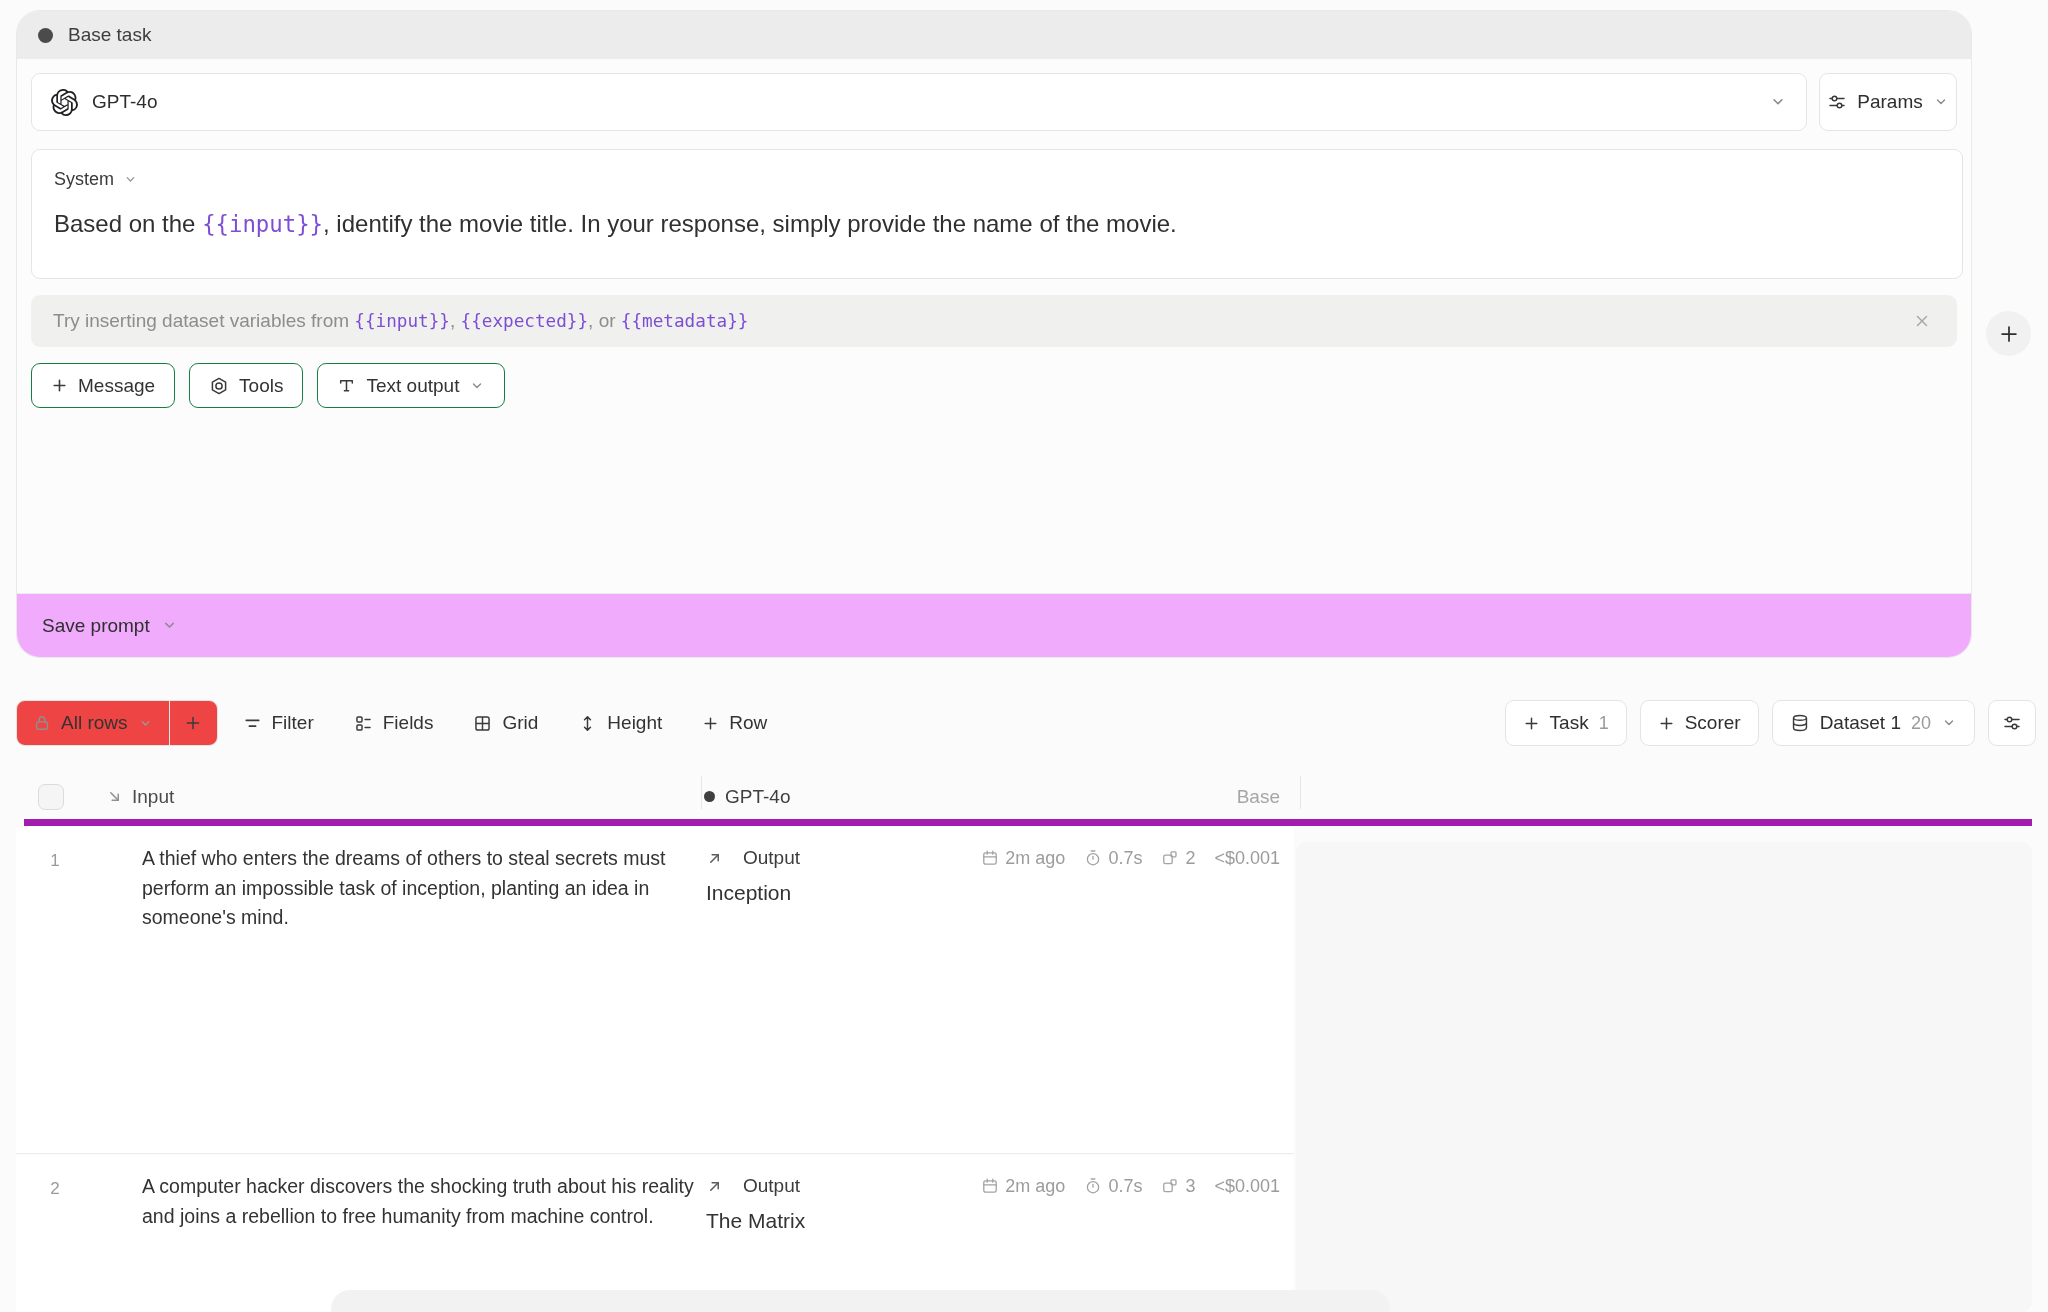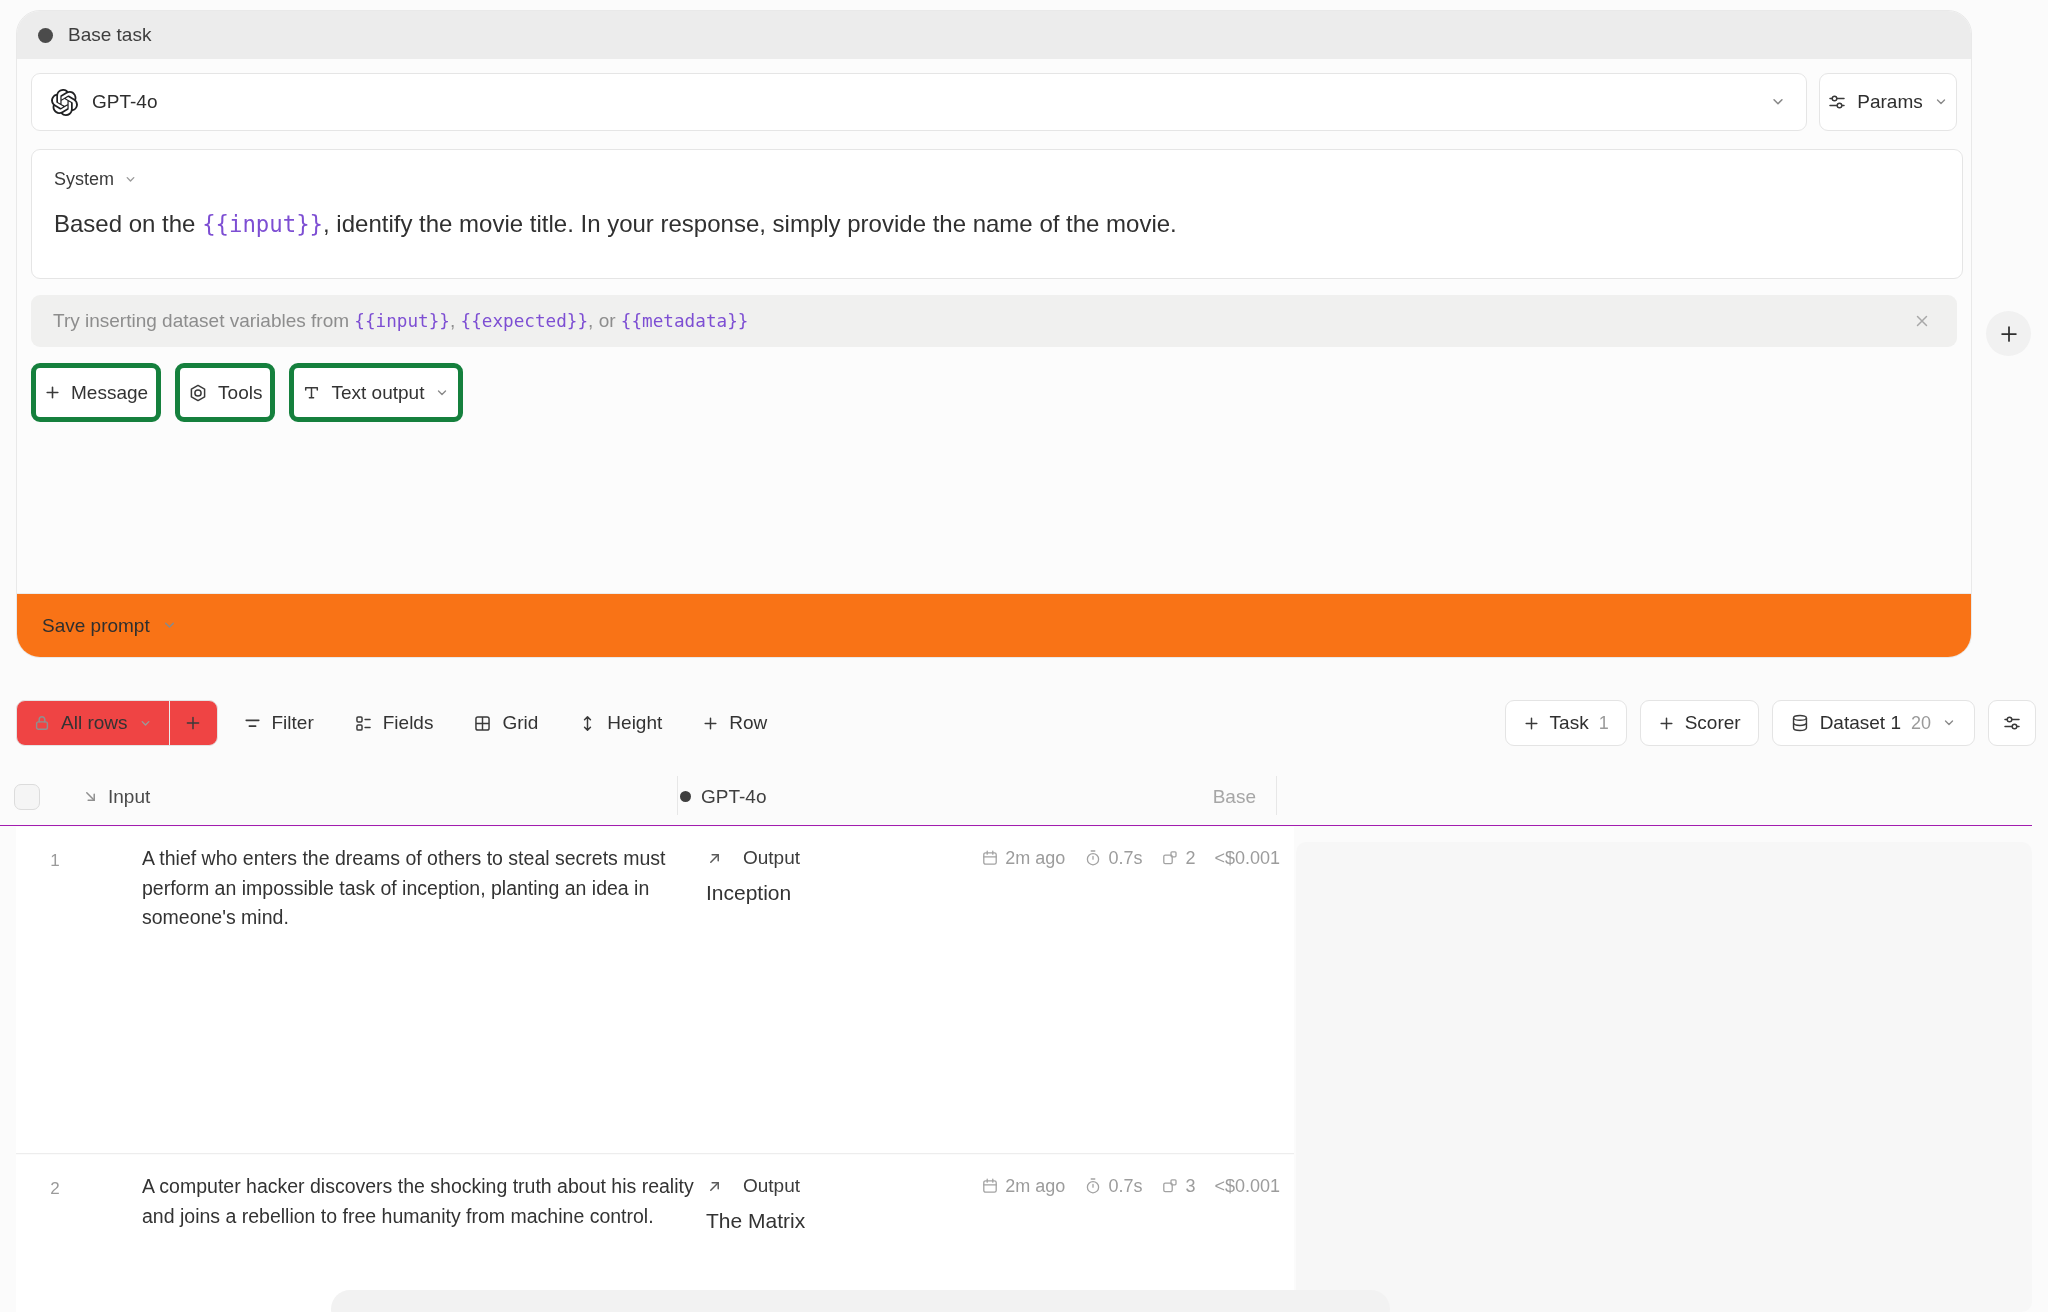--- a/index.html
+++ b/index.html
@@ -53,28 +53,28 @@
   .hint-bar {
     position:absolute; top:284px; left:14px; right:14px; height:52px;
     background:#f0f0ef; border-radius:9px;
     display:flex; align-items:center; padding:0 22px;
     font-size:19px; color:#8d8d8d;
   }
   .hint-close { margin-left:auto; cursor:pointer; padding:4px; }
 
   .actions-row { position:absolute; top:352px; left:14px; display:flex; gap:14px; }
   .action-btn {
-    height:59px; background:#fff; border:5px solid #15803d; border-radius:9px;
-    display:flex; align-items:center; gap:10px; padding:0 8px;
+    height:45px; background:#fff; border:1px solid #15803d; border-radius:9px;
+    display:flex; align-items:center; gap:10px; padding:0 19px;
     font-size:19px; font-weight:500; color:#333; cursor:pointer;
   }
 
   .save-row {
     position:absolute; left:0; right:0; bottom:0; height:64px;
-    border-top:1px solid #ececec; background:#f97316;
+    border-top:1px solid #ececec; background:#f0abfc;
     display:flex; align-items:center; gap:11px; padding:0 25px;
     font-size:19px; font-weight:500; color:#2f2f2f;
   }
 
   .add-col-btn {
     position:absolute; left:1986px; top:311px; width:45px; height:45px;
     border-radius:50%; background:#f1f1f1;
     display:flex; align-items:center; justify-content:center; cursor:pointer;
   }
 
@@ -94,21 +94,21 @@
   .toolbar-right { display:flex; align-items:center; gap:13px; }
   .tb-btn {
     height:46px; background:#fff; border:1px solid #e4e4e4; border-radius:9px;
     display:flex; align-items:center; gap:10px; padding:0 17px;
     font-size:19px; font-weight:500; color:#2f2f2f; cursor:pointer;
   }
   .count { color:#9a9a9a; font-weight:400; font-size:18px; }
   .icon-btn { width:48px; justify-content:center; padding:0; }
 
   
-  .table-head { position:absolute; top:768px; left:0; right:16px; height:58px; border-bottom:1px solid #a21caf; }
+  .table-head { position:absolute; top:768px; left:24px; right:16px; height:58px; border-bottom:7px solid #a21caf; }
   .checkbox {
     position:absolute; left:14px; top:16px; width:26px; height:26px;
     background:#f5f5f5; border:1px solid #dcdcdc; border-radius:7px; cursor:pointer;
   }
   .input-head { position:absolute; left:82px; top:0; height:57px; display:flex; align-items:center; gap:9px; font-size:19px; font-weight:500; color:#4a4a4a; }
   .model-col-head { position:absolute; left:680px; top:0; width:580px; height:57px; display:flex; align-items:center; padding-right:4px; }
   .model-col-title { display:flex; align-items:center; gap:10px; font-size:19px; font-weight:500; color:#3f3f3f; }
   .col-dot { width:11px; height:11px; border-radius:50%; background:#3f3f3f; }
   .base-tag { margin-left:auto; font-size:19px; color:#a6a6a6; }
   .vdiv { position:absolute; top:8px; bottom:10px; width:1px; background:#e7e7e7; }

